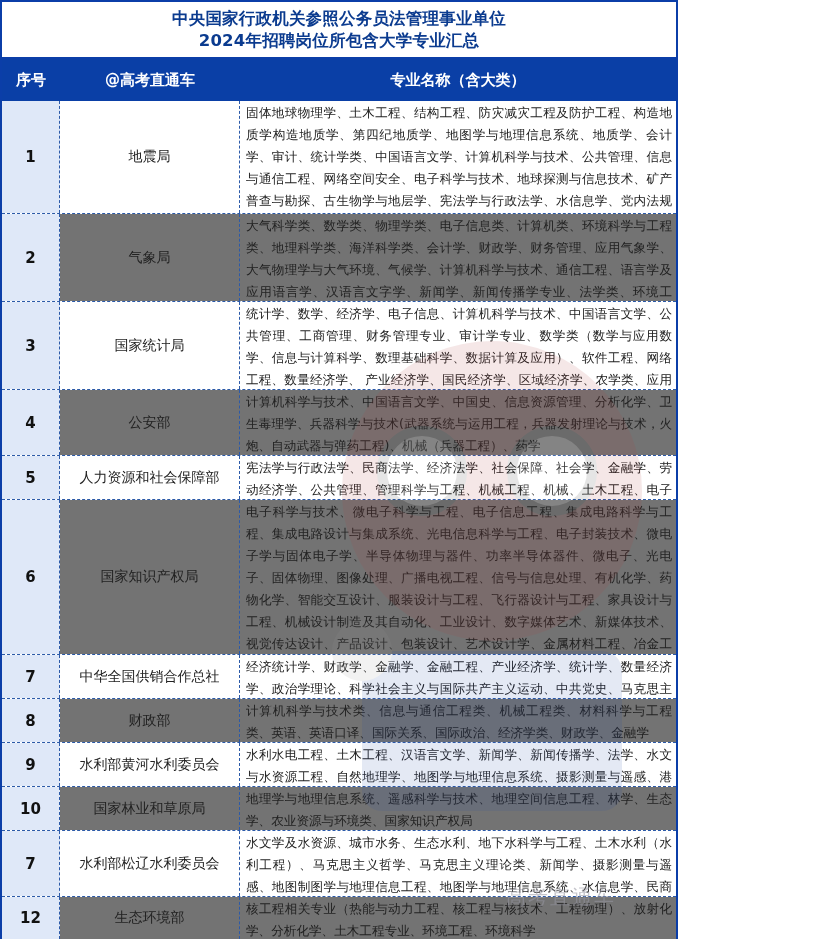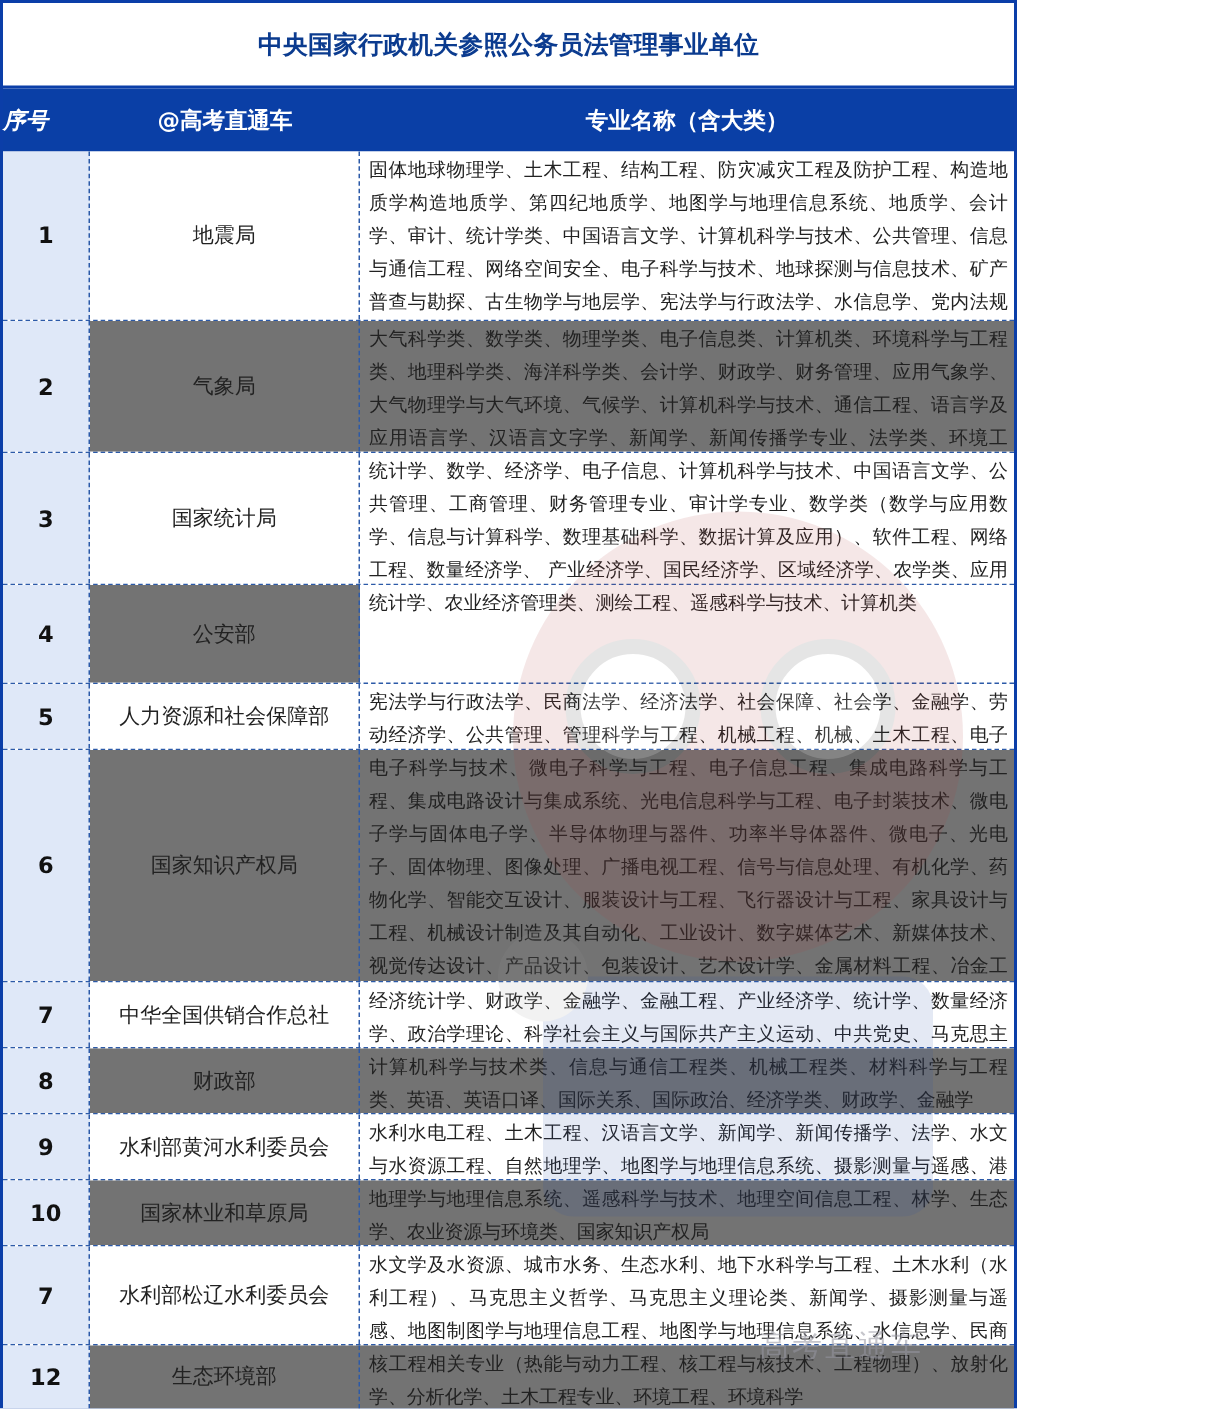--- a/index.html
+++ b/index.html
@@ -2,40 +2,41 @@
 <html><head>
 <meta charset="utf-8">
 <style>
   * { box-sizing: border-box; margin: 0; padding: 0; }
   html, body { width: 820px; height: 939px; background: #ffffff; overflow: hidden; }
   body { font-family: "DejaVu Sans", "Liberation Sans", sans-serif; color: #222; position: relative; }
   .frame { position: absolute; left: 0; top: 0; width: 678px; height: 939px; border: 2px solid #0b3ea8; }
   .title { height: 57px; display: flex; flex-direction: column; align-items: center; justify-content: center; background: #fff; border-bottom: 2px solid #0b3ea8; }
   .title div { color: #0b3b8f; font-weight: bold; font-size: 16.5px; line-height: 22px; letter-spacing: 0.2px; }
   .thead { height: 42px; background: #0a3fa6; display: flex; align-items: center; color: #fff; font-weight: bold; font-size: 15px; }
-  .thead .h-no { width: 58px; text-align: left; font-style: italic; }
+  .thead .h-no { width: 58px; text-align: center; }
   .thead .h-dept { width: 180px; text-align: center; }
   .thead .h-major { flex: 1; text-align: center; }
   .rows { position: relative; }
   .row { display: flex; border-bottom: 1px dashed #2c5aa8; }
   .row:last-child { border-bottom: none; }
   .cell-no { width: 58px; background: #dfe8f8; border-right: 1px dashed #2c5aa8; display: flex; align-items: center; justify-content: center; font-weight: bold; font-size: 15px; color: #111; }
   .cell-dept { width: 180px; border-right: 1px dashed #2c5aa8; display: flex; align-items: center; justify-content: center; font-size: 14px; color: #222; text-align: center; }
   .cell-major { flex: 1; font-size: 12.6px; line-height: 22px; padding: 1px 4px 0 6px; color: #222; text-align: justify; }
   .row.alt .cell-dept, .row.alt .cell-major { background: #737373; }
   .row.plain .cell-dept, .row.plain .cell-major { background: #ffffff; }
   .watermark { position: absolute; right: 60px; bottom: 26px; font-size: 20px; color: rgba(150,150,160,0.55); letter-spacing: 2px; pointer-events: none; }
   .bg-mascot { position: absolute; left: 300px; top: 220px; width: 380px; height: 560px; pointer-events: none; opacity: 0.12; }
 </style>
 </head>
 <body>
 
 <div class="frame">
   <div class="title">
     <div>中央国家行政机关参照公务员法管理事业单位</div>
+    <div>2024年招聘岗位所包含大学专业汇总</div>
   </div>
 
   <div class="thead">
     <div class="h-no">序号</div>
     <div class="h-dept">@高考直通车</div>
     <div class="h-major">专业名称（含大类）</div>
   </div>
 
   <div class="rows">
     <svg class="bg-mascot" viewBox="0 0 380 560">
@@ -57,20 +58,21 @@
       <div class="cell-major">大气科学类、数学类、物理学类、电子信息类、计算机类、环境科学与工程类、地理科学类、海洋科学类、会计学、财政学、财务管理、应用气象学、大气物理学与大气环境、气候学、计算机科学与技术、通信工程、语言学及应用语言学、汉语言文字学、新闻学、新闻传播学专业、法学类、环境工程、大气遥感与大气探测、农业气象学</div>
     </div>
     <div class="row plain" style="height:88px">
       <div class="cell-no">3</div>
       <div class="cell-dept">国家统计局</div>
       <div class="cell-major">统计学、数学、经济学、电子信息、计算机科学与技术、中国语言文学、公共管理、工商管理、财务管理专业、审计学专业、数学类（数学与应用数学、信息与计算科学、数理基础科学、数据计算及应用）、软件工程、网络工程、数量经济学、 产业经济学、国民经济学、区域经济学、农学类、应用统计学、农业经济管理类、测绘工程、遥感科学与技术、计算机类</div>
     </div>
     <div class="row alt" style="height:66px">
       <div class="cell-no">4</div>
       <div class="cell-dept">公安部</div>
+      <div class="cell-major">计算机科学与技术、中国语言文学、中国史、信息资源管理、分析化学、卫生毒理学、兵器科学与技术(武器系统与运用工程，兵器发射理论与技术，火炮、自动武器与弹药工程)、机械（兵器工程）、药学</div>
     </div>
     <div class="row plain" style="height:44px">
       <div class="cell-no">5</div>
       <div class="cell-dept">人力资源和社会保障部</div>
       <div class="cell-major">宪法学与行政法学、民商法学、经济法学、社会保障、社会学、金融学、劳动经济学、公共管理、管理科学与工程、机械工程、机械、土木工程、电子科学与技术、法律</div>
     </div>
     <div class="row alt" style="height:155px">
       <div class="cell-no">6</div>
       <div class="cell-dept">国家知识产权局</div>
       <div class="cell-major">电子科学与技术、微电子科学与工程、电子信息工程、集成电路科学与工程、集成电路设计与集成系统、光电信息科学与工程、电子封装技术、微电子学与固体电子学、半导体物理与器件、功率半导体器件、微电子、光电子、固体物理、图像处理、广播电视工程、信号与信息处理、有机化学、药物化学、智能交互设计、服装设计与工程、飞行器设计与工程、家具设计与工程、机械设计制造及其自动化、工业设计、数字媒体艺术、新媒体技术、视觉传达设计、产品设计、包装设计、艺术设计学、金属材料工程、冶金工程、生物学、生物工程、生物与医药、基础医学、生物科学、生物技术、生物工程、生物制药、合成生物学、植物科学与技术、生物医学、生物医学科学</div>

